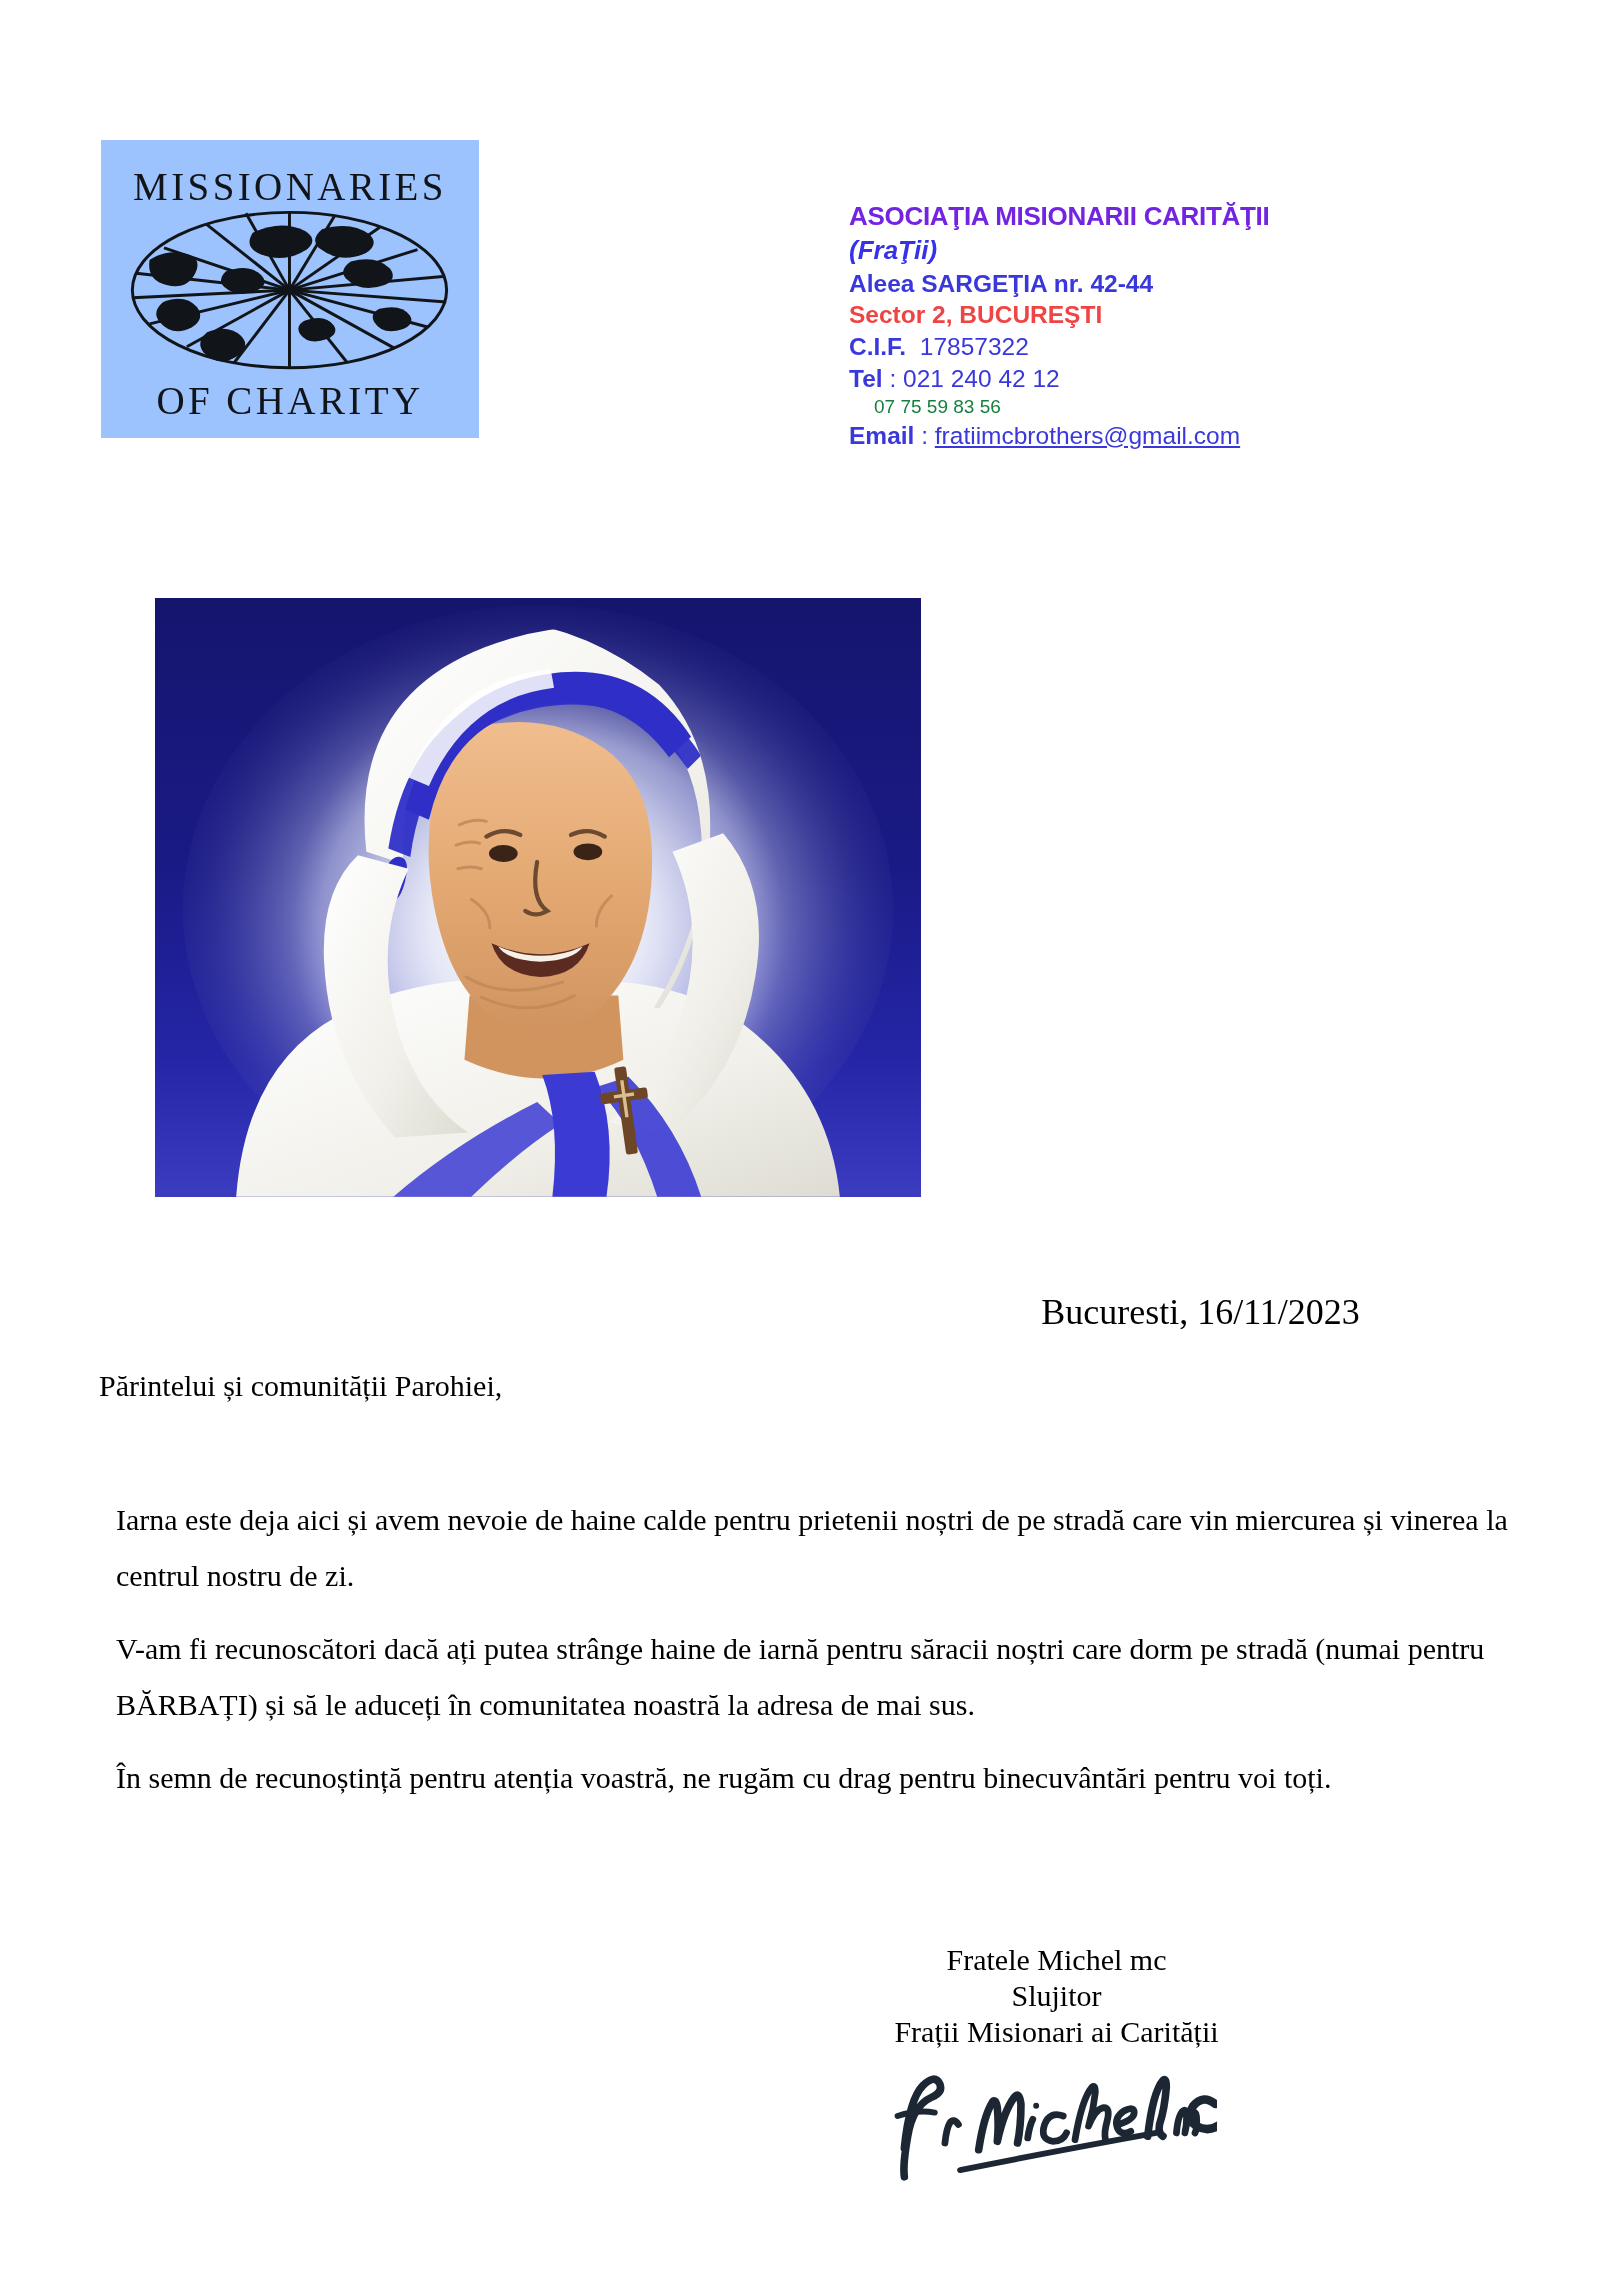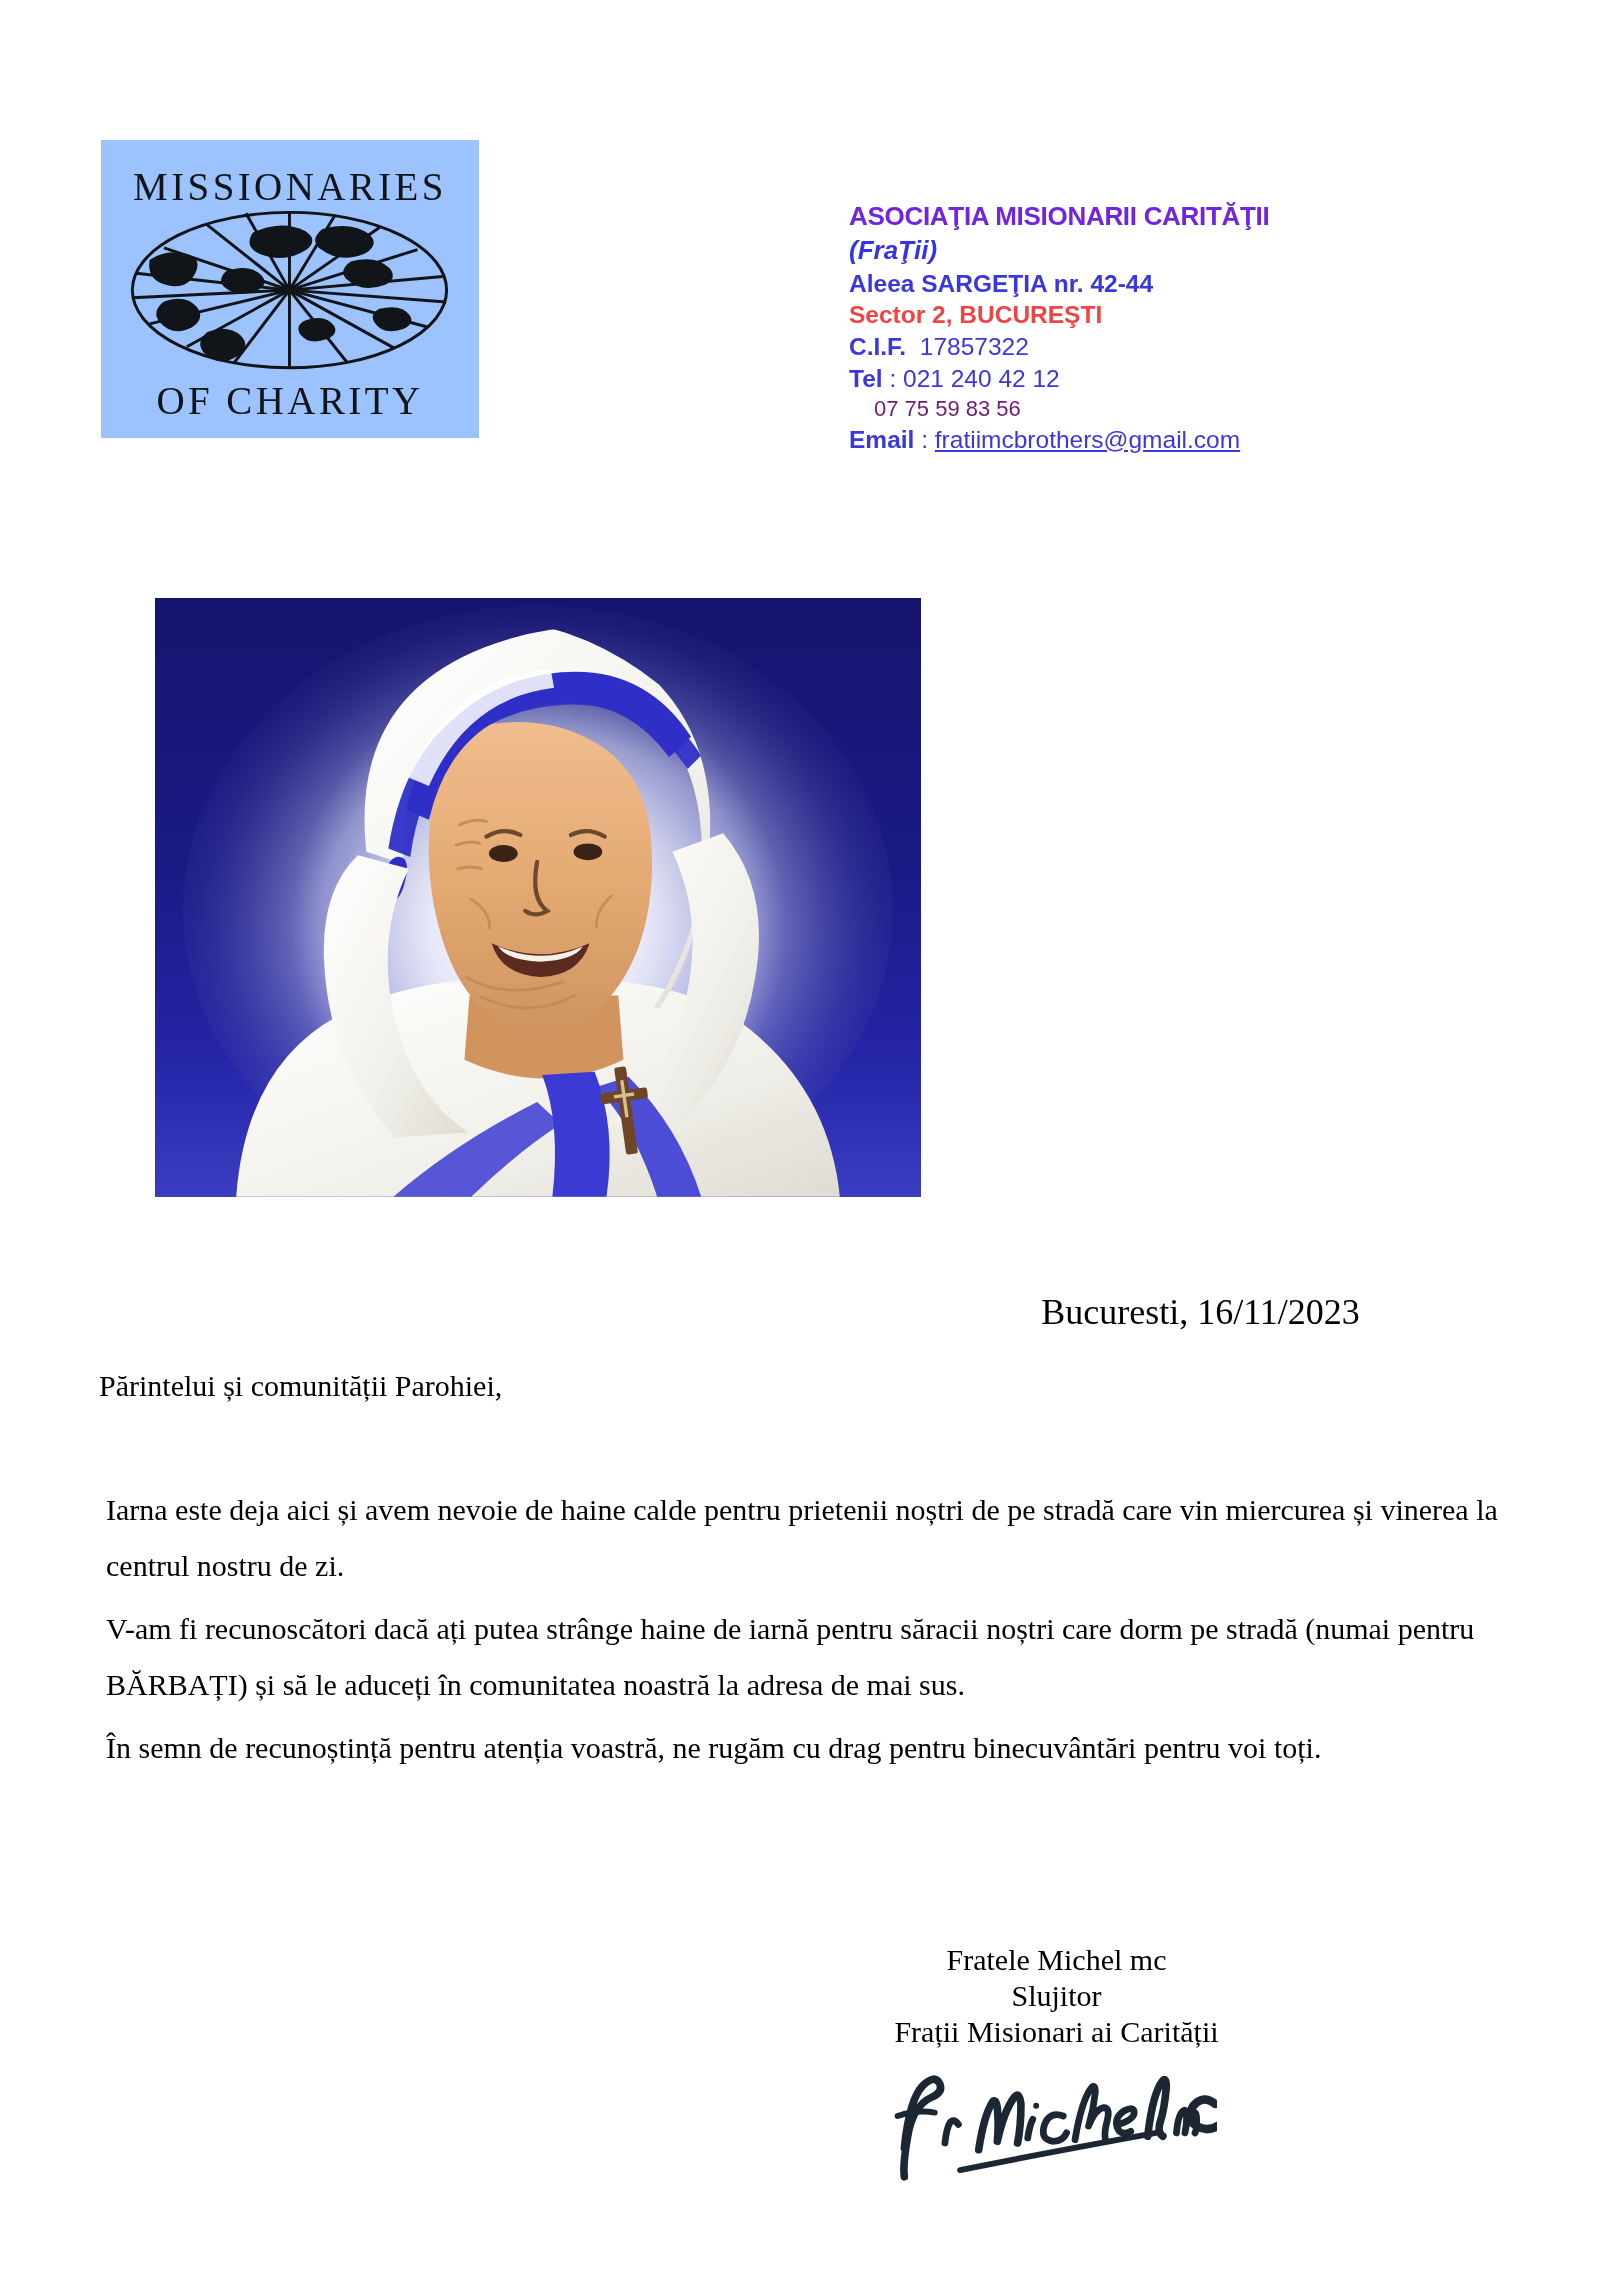--- a/index.html
+++ b/index.html
@@ -112,22 +112,22 @@
     font-size: 24.5px;
     color: #3a38dd;
   }
   .org-cif b { font-weight: bold; }
   .org-tel {
     font-size: 24.5px;
     color: #3a38dd;
   }
   .org-tel b { font-weight: bold; }
   .org-tel2 {
-    font-size: 22px;
-    color: #701a75;
+    font-size: 19px;
+    color: #15803d;
     padding-left: 25px;
   }
   .org-email {
     font-size: 24.5px;
     color: #3a38dd;
   }
   .org-email b { font-weight: bold; }
   .org-email .mail-link {
     text-decoration: underline;
     color: #3a38dd;
@@ -189,21 +189,21 @@
   }
   .body-text {
     position: absolute;
     left: 99px;
     top: 1475px;
     width: 1429px;
     font-size: 30px;
     line-height: 56px;
   }
   .body-text p {
-    margin: 7px;
+    margin: 17px;
     padding: 0;
   }
   .sig-block {
     position: absolute;
     left: 769px;
     top: 1942px;
     width: 575px;
     text-align: center;
     font-size: 30px;
     line-height: 36px;

